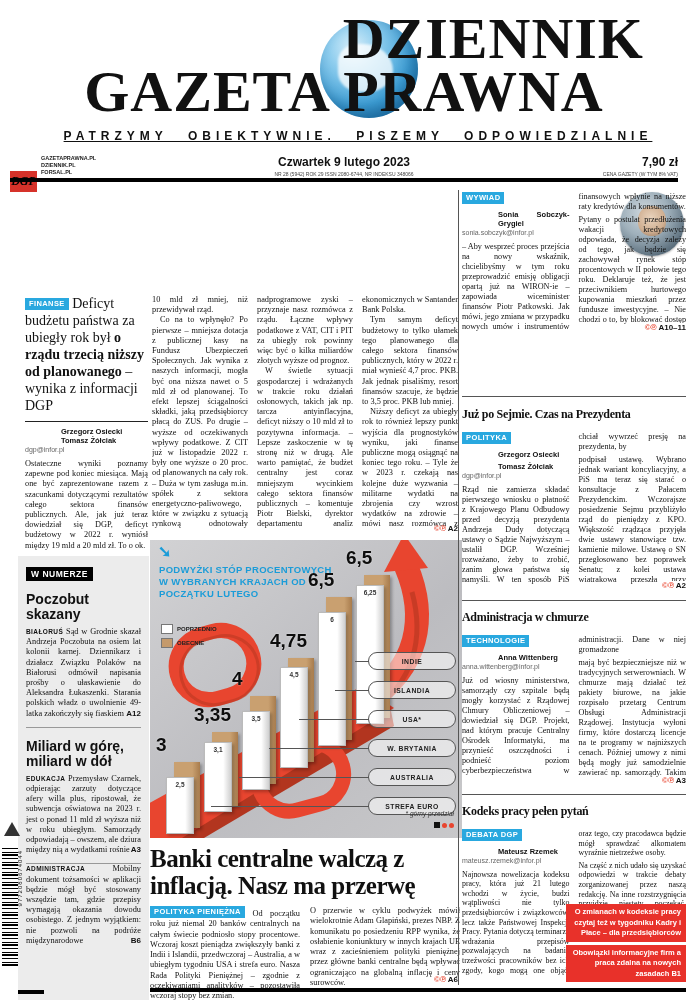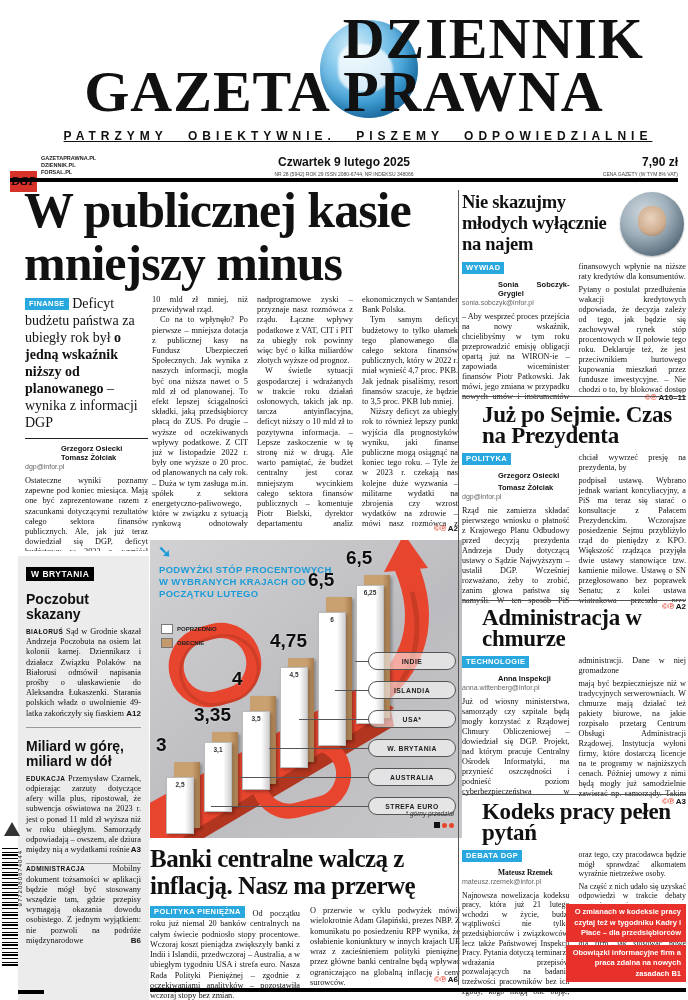--- a/index.html
+++ b/index.html
@@ -93,21 +93,21 @@
   .bankicols{column-count:2;column-gap:10px;height:104px;column-fill:auto;
              font:8.3px/10.3px "Liberation Serif",serif;text-align:justify;overflow:hidden;}
   .bankicols p{margin:0;}
   .bankiend{left:418px;top:975px;width:40px;}
   .botrule{left:150px;right:2px;top:988px;height:4px;background:#000;}
   .botrule2{left:18px;width:26px;top:990px;height:4px;background:#000;position:absolute;}
   
   .vrule{left:458px;top:190px;height:795px;width:1px;background:#555;}
   .rstory{left:462px;width:224px;}
   .rstory h2{font:700 18.5px/21px "Liberation Serif",serif;letter-spacing:-.3px;margin:0 0 7px;}
-  .rstory h2.one{font-size:23px;margin-left:20px;}
+  .rstory h2.one{font-size:12px;}
   .photo{position:absolute;right:2px;top:0;width:64px;height:64px;border-radius:50%;
          background:radial-gradient(circle at 38% 32%, #cfd8de 0%, #9fb0bb 40%, #5d707e 75%, #3a4a56 100%);
          box-shadow:0 1px 2px rgba(0,0,0,.3);}
   .photo:after{content:"";position:absolute;left:18px;top:14px;width:28px;height:30px;border-radius:46%;
          background:radial-gradient(circle at 45% 40%, #e9d3bd 0%, #cfae90 60%, #8c6f58 100%);}
   .stext{column-count:2;column-gap:9px;column-fill:auto;font:8.2px/10px "Liberation Serif",serif;
          text-align:justify;overflow:hidden;position:relative;}
   .stext p{margin:0;}
   .stext p + p{margin-top:3px;}
   .rend{position:absolute;}
@@ -134,35 +134,34 @@
   <div class="abs mast1">DZIENNIK</div>
   <div class="abs tagline">PATRZYMY OBIEKTYWNIE. PISZEMY ODPOWIEDZIALNIE</div>
 
   <div class="abs brandbox">DGP</div>
   <div class="abs sites">
       <p>GAZETAPRAWNA.PL</p>
       <p>DZIENNIK.PL</p>
       <p>FORSAL.PL</p>
     </div>
   <div class="abs datewrap">
-    <div class="date">Czwartek 9 lutego 2025</div>
+    <div class="date">Czwartek 9 lutego 2023</div>
     <div class="issue">NR 28 (5942) ROK 29 ISSN 2080-6744, NR INDEKSU 348066</div>
   </div>
   <div class="abs pricewrap">
     <div class="price">7,90 zł</div>
     <div class="pricenote">CENA GAZETY (W TYM 8% VAT)</div>
   </div>
   <div class="abs toprule"></div>
 
-  <h1 class="abs mainhead" style="margin:0;">W publicznej kasie mniejszy minus</h1>
   <div class="abs col1">
     <div class="lede">
       <span class="tag">FINANSE</span>
       <span>Deficyt budżetu państwa za ubiegły rok był</span>
-      <b>o jedną wskaźnik niższy od planowanego</b>
+      <b>o rządu trzecią niższy od planowanego</b>
       <span>– wynika z informacji DGP</span>
     </div>
     <hr class="thinrule">
     <div class="byline">
         <p>Grzegorz Osiecki</p>
         <p>Tomasz Żółciak</p>
       </div>
     <div class="bymail">dgp@infor.pl</div>
     <div class="smalltxt">Ostateczne wyniki poznamy zapewne pod koniec miesiąca. Mają one być zaprezentowane razem z szacunkami dotyczącymi rezultatów całego sektora finansów publicznych. Ale, jak już teraz dowiedział się DGP, deficyt budżetowy w 2022 r. wyniósł między 19 mld a 20 mld zł. To o ok.</div>
   </div>
@@ -172,21 +171,21 @@
       <p>W świetle sytuacji gospodarczej i wdrażanych w trakcie roku działań osłonowych, takich jak np. tarcza antyinflacyjna, deficyt niższy o 10 mld zł to pozytywna informacja. – Lepsze zaskoczenie w tę stronę niż w drugą. Ale warto pamiętać, że budżet centralny jest coraz mniejszym wycinkiem całego sektora finansów publicznych – komentuje Piotr Bielski, dyrektor departamentu analiz ekonomicznych w Santander Bank Polska.</p>
       <p>Tym samym deficyt budżetowy to tylko ułamek tego planowanego dla całego sektora finansów publicznych, który w 2022 r. miał wynieść 4,7 proc. PKB. Jak jednak pisaliśmy, resort finansów szacuje, że będzie to 3,5 proc. PKB lub mniej.</p>
       <p>Niższy deficyt za ubiegły rok to również lepszy punkt wyjścia dla prognostyków wyniku, jaki finanse publiczne mogą osiągnąć na koniec tego roku. – Tyle że w 2023 r. czekają nas kolejne duże wyzwania – militarne wydatki na zbrojenia czy wzrost wydatków na zdrowie – mówi nasz rozmówca z rządu. Do tego dochodzą jesienne wybory parlamentarne – więcej pieniędzy z publicznej kasy to pokusa dla polityków do składania kolejnych kosztownych obietnic.</p>
     </div>
   <div class="abs endline mainend">
     <span class="cp">©℗</span>
     <span>A2</span>
   </div>
 
   <div class="abs wnum">
-    <span class="wnumhead">W BRYTANIA</span>
+    <span class="wnumhead">W NUMERZE</span>
     <div class="wnumitem">
       <h3>Poczobut skazany</h3>
       <p class="smalltxt" style="margin:0;">
         <b class="kick">BIAŁORUŚ</b>
         <span>Sąd w Grodnie skazał Andrzeja Poczobuta na osiem lat kolonii karnej. Dziennikarz i działacz Związku Polaków na Białorusi odmówił napisania prośby o ułaskawienie do Aleksandra Łukaszenki. Starania polskich władz o uwolnienie 49-latka zakończyły się fiaskiem</span>
         <b class="ref">A12</b>
       </p>
     </div>
     <div class="wnumitem">
       <h3>Miliard w górę, miliard w dół</h3>
@@ -322,21 +321,20 @@
     <span class="cp">©℗</span>
     <span>A6</span>
   </div>
   <div class="abs botrule"></div>
   <div class="botrule2"></div>
 
   <div class="abs vrule"></div>
 
   <div class="abs rstory" style="top:192px;">
     <div class="photo"></div>
-    <h2 style="width:162px;">Nie skazujmy młodych wyłącznie na najem</h2>
     <div class="stext" style="height:140px;">
       <div><span class="tag">WYWIAD</span></div>
       <div class="byline" style="margin-top:5px;">
           <p>Sonia Sobczyk-Grygiel</p>
         </div>
       <div class="bymail">sonia.sobczyk@infor.pl</div>
       <p>– Aby wesprzeć proces przejścia na nowy wskaźnik, chcielibyśmy w tym roku przeprowadzić emisję obligacji opartą już na WIRON-ie – zapowiada wiceminister finansów Piotr Patkowski. Jak mówi, jego zmiana w przypadku nowych umów i instrumentów finansowych wpłynie na niższe raty kredytów dla konsumentów.</p>
       <p>Pytany o postulat przedłużenia wakacji kredytowych odpowiada, że decyzja zależy od tego, jak będzie się zachowywał rynek stóp procentowych w II połowie tego roku. Deklaruje też, że jest przeciwnikiem hurtowego kupowania mieszkań przez fundusze inwestycyjne. – Nie chodzi o to, by blokować dostęp do własności mieszkań młodym ludziom i skazywać ich na przymusowy najem – podkreśla.</p>
       <span class="rend endline" style="right:0;bottom:0;background:#fff;padding-left:4px;">
         <span class="cp">©℗</span>
@@ -363,38 +361,38 @@
       </span>
     </div>
   </div>
   <div class="abs hr" style="top:600px;"></div>
 
   <div class="abs rstory" style="top:607px;">
     <h2 class="one">Administracja w chmurze</h2>
     <div class="stext" style="height:150px;">
       <div><span class="tag">TECHNOLOGIE</span></div>
       <div class="byline" style="margin-top:5px;">
-          <p>Anna Inspekcji</p>
+          <p>Anna Wittenberg</p>
         </div>
       <div class="bymail">anna.wittenberg@infor.pl</div>
       <p>Już od wiosny ministerstwa, samorządy czy szpitale będą mogły korzystać z Rządowej Chmury Obliczeniowej – dowiedział się DGP. Projekt, nad którym pracuje Centralny Ośrodek Informatyki, ma przynieść oszczędności i podnieść poziom cyberbezpieczeństwa w administracji. Dane w niej gromadzone</p>
       <p>mają być bezpieczniejsze niż w tradycyjnych serwerowniach. W chmurze mają działać też pakiety biurowe, na jakie rozpisało przetarg Centrum Obsługi Administracji Rządowej. Instytucja wyłoni firmy, które dostarczą licencje na te programy w najniższych cenach. Później umowy z nimi będą mogły już samodzielnie zawierać np. samorządy. Takim rozwiązaniem zainteresowanych jest już ok. 500 jednostek.</p>
       <span class="rend endline" style="right:0;bottom:0;background:#fff;padding-left:4px;">
         <span class="cp">©℗</span>
         <span>A3</span>
       </span>
     </div>
   </div>
   <div class="abs hr" style="top:794px;"></div>
 
   <div class="abs rstory" style="top:801px;height:184px;">
     <h2 class="one">Kodeks pracy pełen pytań</h2>
     <div class="stext" style="height:152px;font-size:7.9px;line-height:9.6px;">
       <div><span class="tag">DEBATA DGP</span></div>
-      <div class="byline" style="margin-top:5px;font-family:Liberation Serif, serif;">
+      <div class="byline" style="margin-top:5px;">
           <p>Mateusz Rzemek</p>
         </div>
       <div class="bymail">mateusz.rzemek@infor.pl</div>
       <p>Najnowsza nowelizacja kodeksu pracy, która już 21 lutego wchodzi w życie, budzi wątpliwości nie tylko przedsiębiorców i związkowców, lecz także Państwowej Inspekcji Pracy. Pytania dotyczą terminarza wdrażania przepisów pozwalających na badanie trzeźwości pracowników bez ich zgody, kogo mogą one objąć, oraz tego, czy pracodawca będzie mógł sprawdzać alkomatem wyraźnie nietrzeźwe osoby.</p>
       <p>Na część z nich udało się uzyskać odpowiedzi w trakcie debaty zorganizowanej przez naszą redakcję. Na inne rozstrzygnięcia przyjdzie niestety poczekać. Resort pracy ma wydać wytyczne dla firm, jak stosować nowe przepisy.</p>
     </div>
     <div class="promos" style="bottom:0;">
       <div class="promo">
         <span>O zmianach w kodeksie pracy czytaj też w tygodniku</span>
         <b>Kadry i Płace – dla przedsiębiorców</b>

